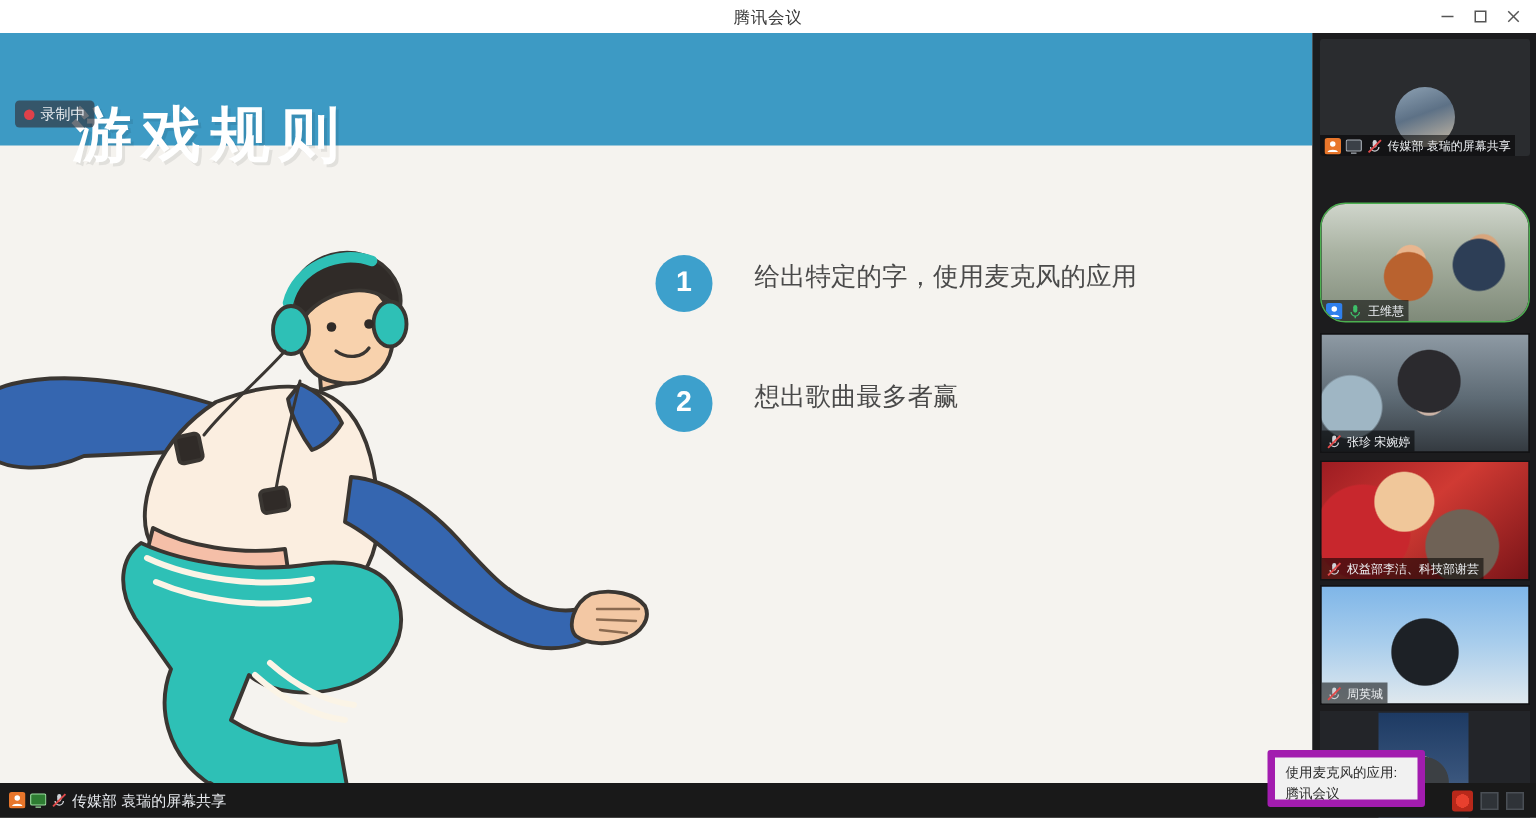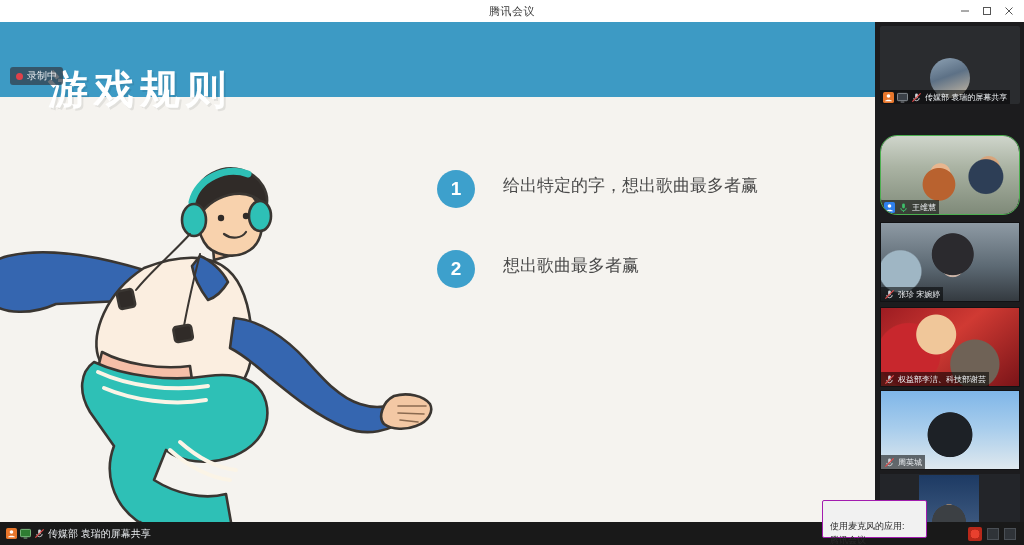--- a/index.html
+++ b/index.html
@@ -121,23 +121,23 @@
       radial-gradient(circle at 50% 56%, #1d2126 0 27%, transparent 28%),
       radial-gradient(circle at 50% 48%, #c29a7e 0 11%, transparent 12%),
       linear-gradient(180deg,#7fb6e8 0%,#a8cdec 48%,#dfe8ee 100%); }
   .v-last { position:absolute; left:38px; top:0; width:60px; height:80px; background:
       radial-gradient(circle at 50% 58%, #3c4044 0 30%, transparent 31%),
       radial-gradient(circle at 50% 46%, #c8a584 0 14%, transparent 15%),
       linear-gradient(180deg,#1d3a63 0%,#39557c 55%,#6a7b8c 100%); }
 
   
   .tooltip {
-    position: absolute; left: 822px; top: 500px; width: 105px; height: 38px;
-    background: #f1f1f1; border: 1px solid #a21caf; border-radius: 2px;
-    padding: 18px 7px; z-index: 20;
+    position: absolute; left: 845px; top: 500px; width: 105px; height: 38px;
+    background: #f1f1f1; border: 5px solid #a21caf; border-radius: 2px;
+    padding: 3px 7px; z-index: 20;
   }
   .tooltip div { font-size: 9px; color: #2b2b2b; line-height: 14px; }
 
   
   .taskbar {
     position: absolute; left: 0; top: 522px; width: 1024px; height: 23px;
     background: #191919; display: flex; align-items: center;
   }
   .tb-item { display: flex; align-items: center; gap: 3px; padding: 0 6px; height: 23px; }
   .tb-item .lbl { color: #e7eaee; font-size: 10px; white-space: nowrap; }
@@ -218,21 +218,21 @@
         <path d="M176 300 C196 318 218 328 236 330" stroke="#fbf4e6" stroke-width="4"></path>
         <path d="M186 292 C204 308 224 318 242 320" stroke="#fbf4e6" stroke-width="4"></path>
 
         <path d="M146 372 C172 388 206 392 236 382 L242 400 L140 400 Z" fill="#2ec0b6"></path>
       </g>
     </svg>
 
     <div class="rules">
       <div class="rule r1">
         <div class="rule-num">1</div>
-        <div class="rule-text">给出特定的字，想出歌曲最多者赢</div>
+        <div class="rule-text">给出特定的字，使用麦克风的应用</div>
       </div>
       <div class="rule r2">
         <div class="rule-num">2</div>
         <div class="rule-text">想出歌曲最多者赢</div>
       </div>
     </div>
 
     <div class="rec-badge">
       <span class="rec-dot"></span>
       <span class="rec-text">录制中</span>

